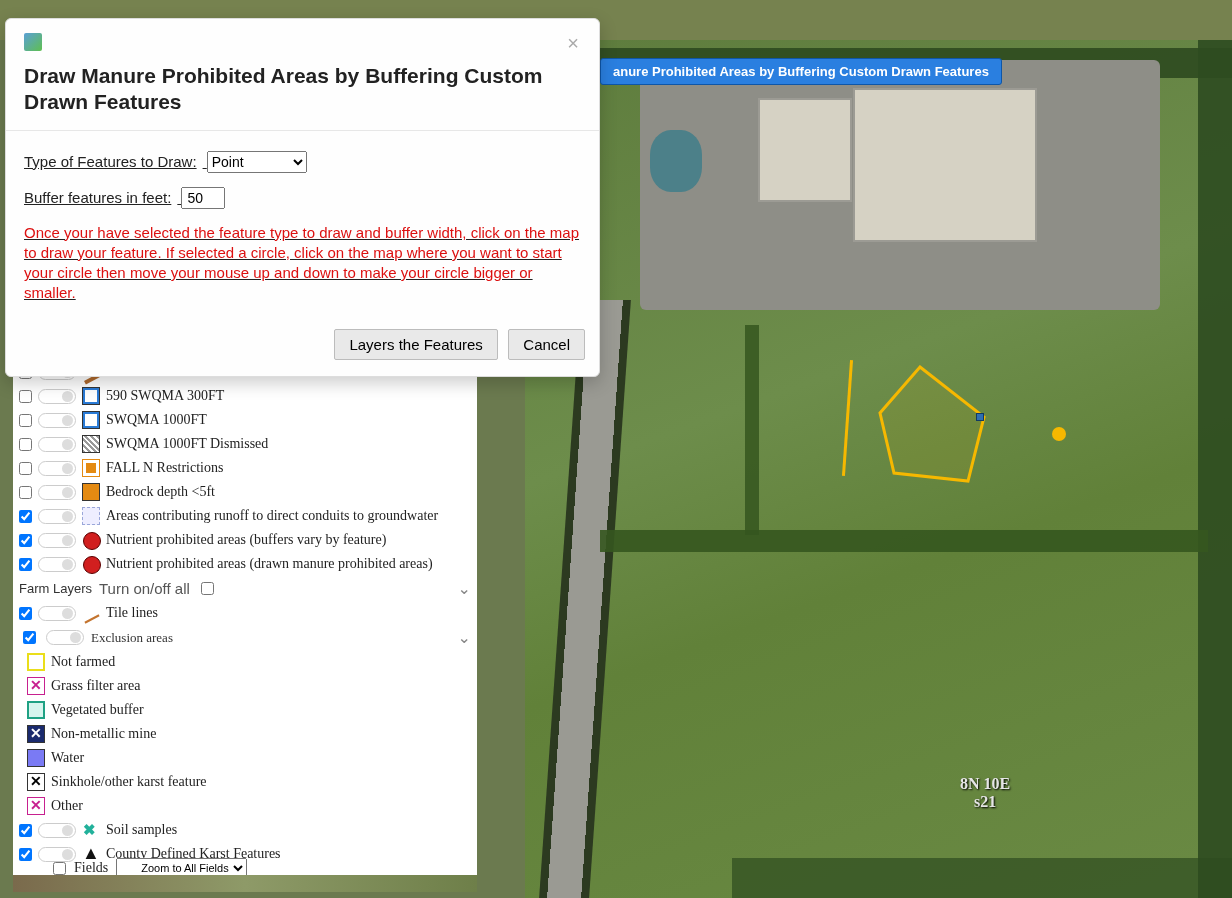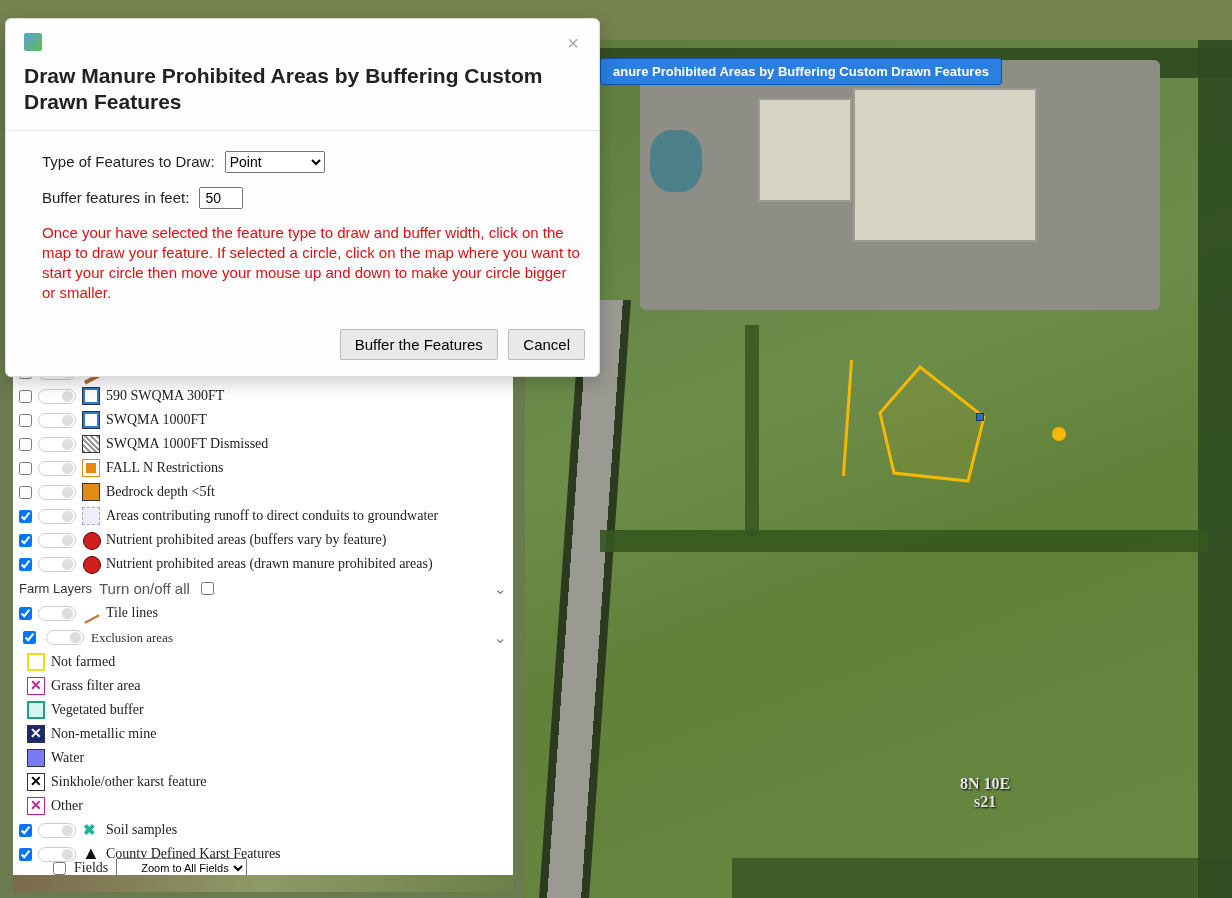--- a/index.html
+++ b/index.html
@@ -42,21 +42,21 @@
   .feat-poly { position:absolute; left:876px; top:365px; }
   .feat-poly svg polygon { fill:rgba(246,184,0,.08); stroke:#f6b800; stroke-width:3; }
   .feat-handle { position:absolute; left:976px; top:413px; width:8px; height:8px; background:#2f6fb1; border:1px solid #123a63; }
   .feat-dot { position:absolute; left:1052px; top:427px; width:14px; height:14px; background:#f6b800; border-radius:50%; }
 
   
   .map-banner { position:absolute; left:600px; top:58px; background:#2a7fe0; border:1px solid #0e56a8;
                 color:#fff; font-size:13px; font-weight:700; padding:5px 12px; border-radius:3px; white-space:nowrap; }
 
   
-  .layer-panel { position:absolute; left:13px; top:360px; width:500px; bottom:6px; background:#fff;
+  .layer-panel { position:absolute; left:13px; top:360px; width:464px; bottom:6px; background:#fff;
                  font-family:Georgia,"Times New Roman",serif; font-size:14px; overflow:hidden; color:#222; }
   .layer-row { display:flex; align-items:center; padding:2px 6px; gap:6px; line-height:20px; }
   .layer-row.sub { padding-left:14px; }
   .layer-row input[type=checkbox] { margin:0; }
   .toggle-pill { width:38px; height:15px; border:1px solid #ccc; border-radius:10px; position:relative;
                  background:#fff; flex:0 0 38px; }
   .toggle-pill::after { content:""; position:absolute; right:2px; top:1px; width:11px; height:11px;
                         background:#ddd; border-radius:50%; }
   .sym { width:18px; height:18px; border:1px solid #333; display:inline-block; flex:0 0 18px; position:relative; }
   .sym.pencil { border:none; }
@@ -108,21 +108,21 @@
 
   
   .modal { position:absolute; left:5px; top:18px; width:595px; background:#fefefe; border:1px solid #ddd;
            border-radius:6px; box-shadow:0 6px 18px rgba(0,0,0,.2); font-family:Arial,sans-serif; }
   .modal-head { padding:14px 18px 14px 18px; border-bottom:1px solid #e7e7e7; position:relative; }
   .modal-head .logo { width:18px; height:18px; background:linear-gradient(135deg,#5aa0d6,#5fbf50);
                       display:inline-block; margin-bottom:8px; border-radius:2px; }
   .modal-title { font-size:21px; font-weight:700; line-height:1.25; color:#222; }
   .modal-close { position:absolute; top:12px; right:14px; color:#aaa; font-size:20px; cursor:pointer;
                  background:none; border:none; }
-  .modal-body { padding:20px 18px 12px 36px; font-size:15px; color:#222; }
+  .modal-body { padding:20px 18px 12px 18px; font-size:15px; color:#222;text-decoration:underline; }
   .form-row { margin-bottom:14px; }
   .form-row label { margin-right:6px; }
   .form-row select { width:100px; font-size:14px; height:22px; }
   .form-row input[type=text] { width:44px; height:22px; font-size:14px; padding:0 4px; }
   .red-note { color:#dc1010; font-size:15px; line-height:1.35; margin-top:12px; }
   .modal-foot { padding:12px 14px 16px; text-align:right; border-top:1px solid transparent; }
   .modal-foot button { background:#e9e9e9; border:1px solid #bcbcbc; padding:6px 14px; font-size:15px;
                        border-radius:2px; margin-left:6px; cursor:pointer; }
 
   .topbar { position:absolute; left:0; top:0; right:0; height:6px; background:#e6e6e6; }
@@ -313,16 +313,16 @@
         <option>Point</option>
       </select>
     </div>
     <div class="form-row">
       <label>Buffer features in feet:</label>
       <input type="text" value="50" style="">
     </div>
     <div class="red-note">Once your have selected the feature type to draw and buffer width, click on the map to draw your feature. If selected a circle, click on the map where you want to start your circle then move your mouse up and down to make your circle bigger or smaller.</div>
   </div>
   <div class="modal-foot">
-    <button>Buffer the Features</button>
+    <button>Layers the Features</button>
     <button>Cancel</button>
   </div>
 </div>
 
 </body></html>

